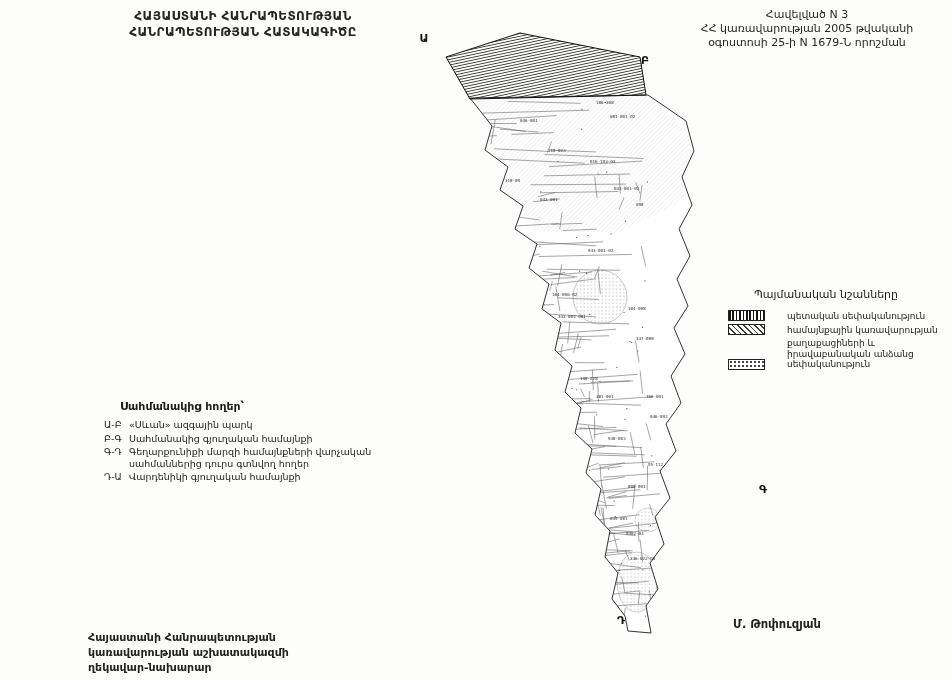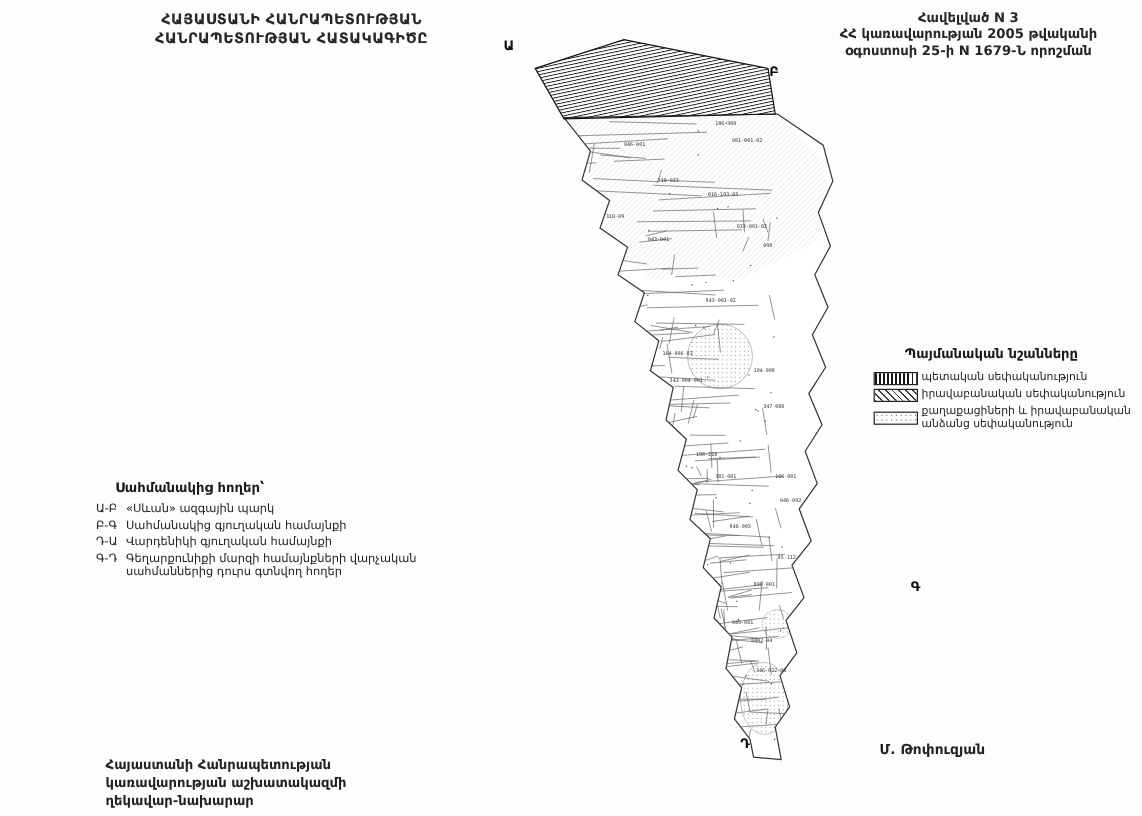--- a/index.html
+++ b/index.html
@@ -13,41 +13,41 @@
   }
   .page{position:absolute;inset:0}
 
   .title-block{
     position:absolute;left:52px;top:8px;width:382px;
     text-align:center;font-weight:700;font-size:12px;line-height:16px;
     letter-spacing:.4px;color:#262626;
   }
   .annex-block{
     position:absolute;left:668px;top:8px;width:278px;
-    text-align:center;font-weight:700;font-size:11px;line-height:14px;color:#262626;
+    text-align:center;font-weight:400;font-size:11px;line-height:14px;color:#262626;
   }
 
   #map-svg{position:absolute;left:0;top:0}
   .deco-line{stroke:#5c5c5c;stroke-width:.55;fill:none}
   .parcel-label{font-size:4.2px;fill:#2e2e2e;font-family:"DejaVu Sans Mono",monospace}
   .corner-marker{
     position:absolute;font-size:11px;font-weight:700;color:#111;
     transform:translate(-50%,-50%);
   }
 
   .legend{position:absolute;left:728px;top:288px;width:222px}
-  .legend-title{font-weight:700;font-size:11px;margin-bottom:9px;margin-left:26px}
-  .legend-item{display:flex;gap:3px;margin-bottom:3px;align-items:center}
+  .legend-title{font-weight:400;font-size:11px;margin-bottom:9px;margin-left:26px}
+  .legend-item{display:flex;gap:22px;margin-bottom:3px;align-items:flex-end}
   .legend-swatch{flex:0 0 auto;width:37px;height:11px;border:1px solid #222;background:#fff}
   .sw-hatch-dense{background:repeating-linear-gradient(90deg,#161616 0 1.6px,transparent 1.6px 3.4px)}
   .sw-hatch-light{background:repeating-linear-gradient(45deg,#3a3a3a 0 1px,transparent 1px 4px)}
   .sw-dots{background-image:radial-gradient(#333 .7px,transparent .8px);background-size:4px 4px}
   .legend-label{font-size:9px;line-height:10.5px;color:#222}
 
-  .adjacent{position:absolute;left:80px;top:400px;width:302px}
+  .adjacent{position:absolute;left:104px;top:400px;width:302px}
   .adjacent-title{font-weight:700;font-size:11px;margin:0 0 6px 16px}
   .adjacent-item{display:flex;gap:1px;font-size:9.5px;line-height:11.5px;margin-bottom:2px;color:#222}
   .adjacent-code{flex:0 0 24px}
   .adjacent-label{flex:1}
 
   .signature{position:absolute;left:88px;top:630px;font-weight:700;font-size:11px;line-height:15px;color:#222}
   .signer{position:absolute;left:733px;top:617px;font-weight:700;font-size:11.5px;color:#222}
 </style>
 </head>
 <body>
@@ -336,45 +336,45 @@
   </div>
 
   <div class="legend">
     <div class="legend-title">Պայմանական նշանները</div>
     <div class="legend-item">
       <span class="legend-swatch sw-hatch-dense"></span>
       <span class="legend-label">պետական սեփականություն</span>
     </div>
     <div class="legend-item">
       <span class="legend-swatch sw-hatch-light"></span>
-      <span class="legend-label">իրավաբանական սեփականություն</span>
+      <span class="legend-label">համայնքային կառավարության</span>
     </div>
     <div class="legend-item">
       <span class="legend-swatch sw-dots"></span>
       <span class="legend-label">քաղաքացիների և իրավաբանական անձանց սեփականություն</span>
     </div>
   </div>
 
   <div class="adjacent">
     <div class="adjacent-title">Սահմանակից հողեր՝</div>
     <div class="adjacent-item">
       <span class="adjacent-code">Ա-Բ</span>
       <span class="adjacent-label">«Սևան» ազգային պարկ</span>
     </div>
     <div class="adjacent-item">
       <span class="adjacent-code">Բ-Գ</span>
       <span class="adjacent-label">Սահմանակից գյուղական համայնքի</span>
     </div>
     <div class="adjacent-item">
+      <span class="adjacent-code">Գ-Դ</span>
+      <span class="adjacent-label">Գեղարքունիքի մարզի համայնքների վարչական սահմաններից դուրս գտնվող հողեր</span>
+    </div>
+    <div class="adjacent-item">
       <span class="adjacent-code">Դ-Ա</span>
       <span class="adjacent-label">Վարդենիկի գյուղական համայնքի</span>
-    </div>
-    <div class="adjacent-item">
-      <span class="adjacent-code">Գ-Դ</span>
-      <span class="adjacent-label">Գեղարքունիքի մարզի համայնքների վարչական սահմաններից դուրս գտնվող հողեր</span>
     </div>
   </div>
 
   <div class="signature">
     <div>Հայաստանի Հանրապետության</div>
     <div>կառավարության աշխատակազմի</div>
     <div>ղեկավար-նախարար</div>
   </div>
 
   <div class="signer">Մ. Թոփուզյան</div>

